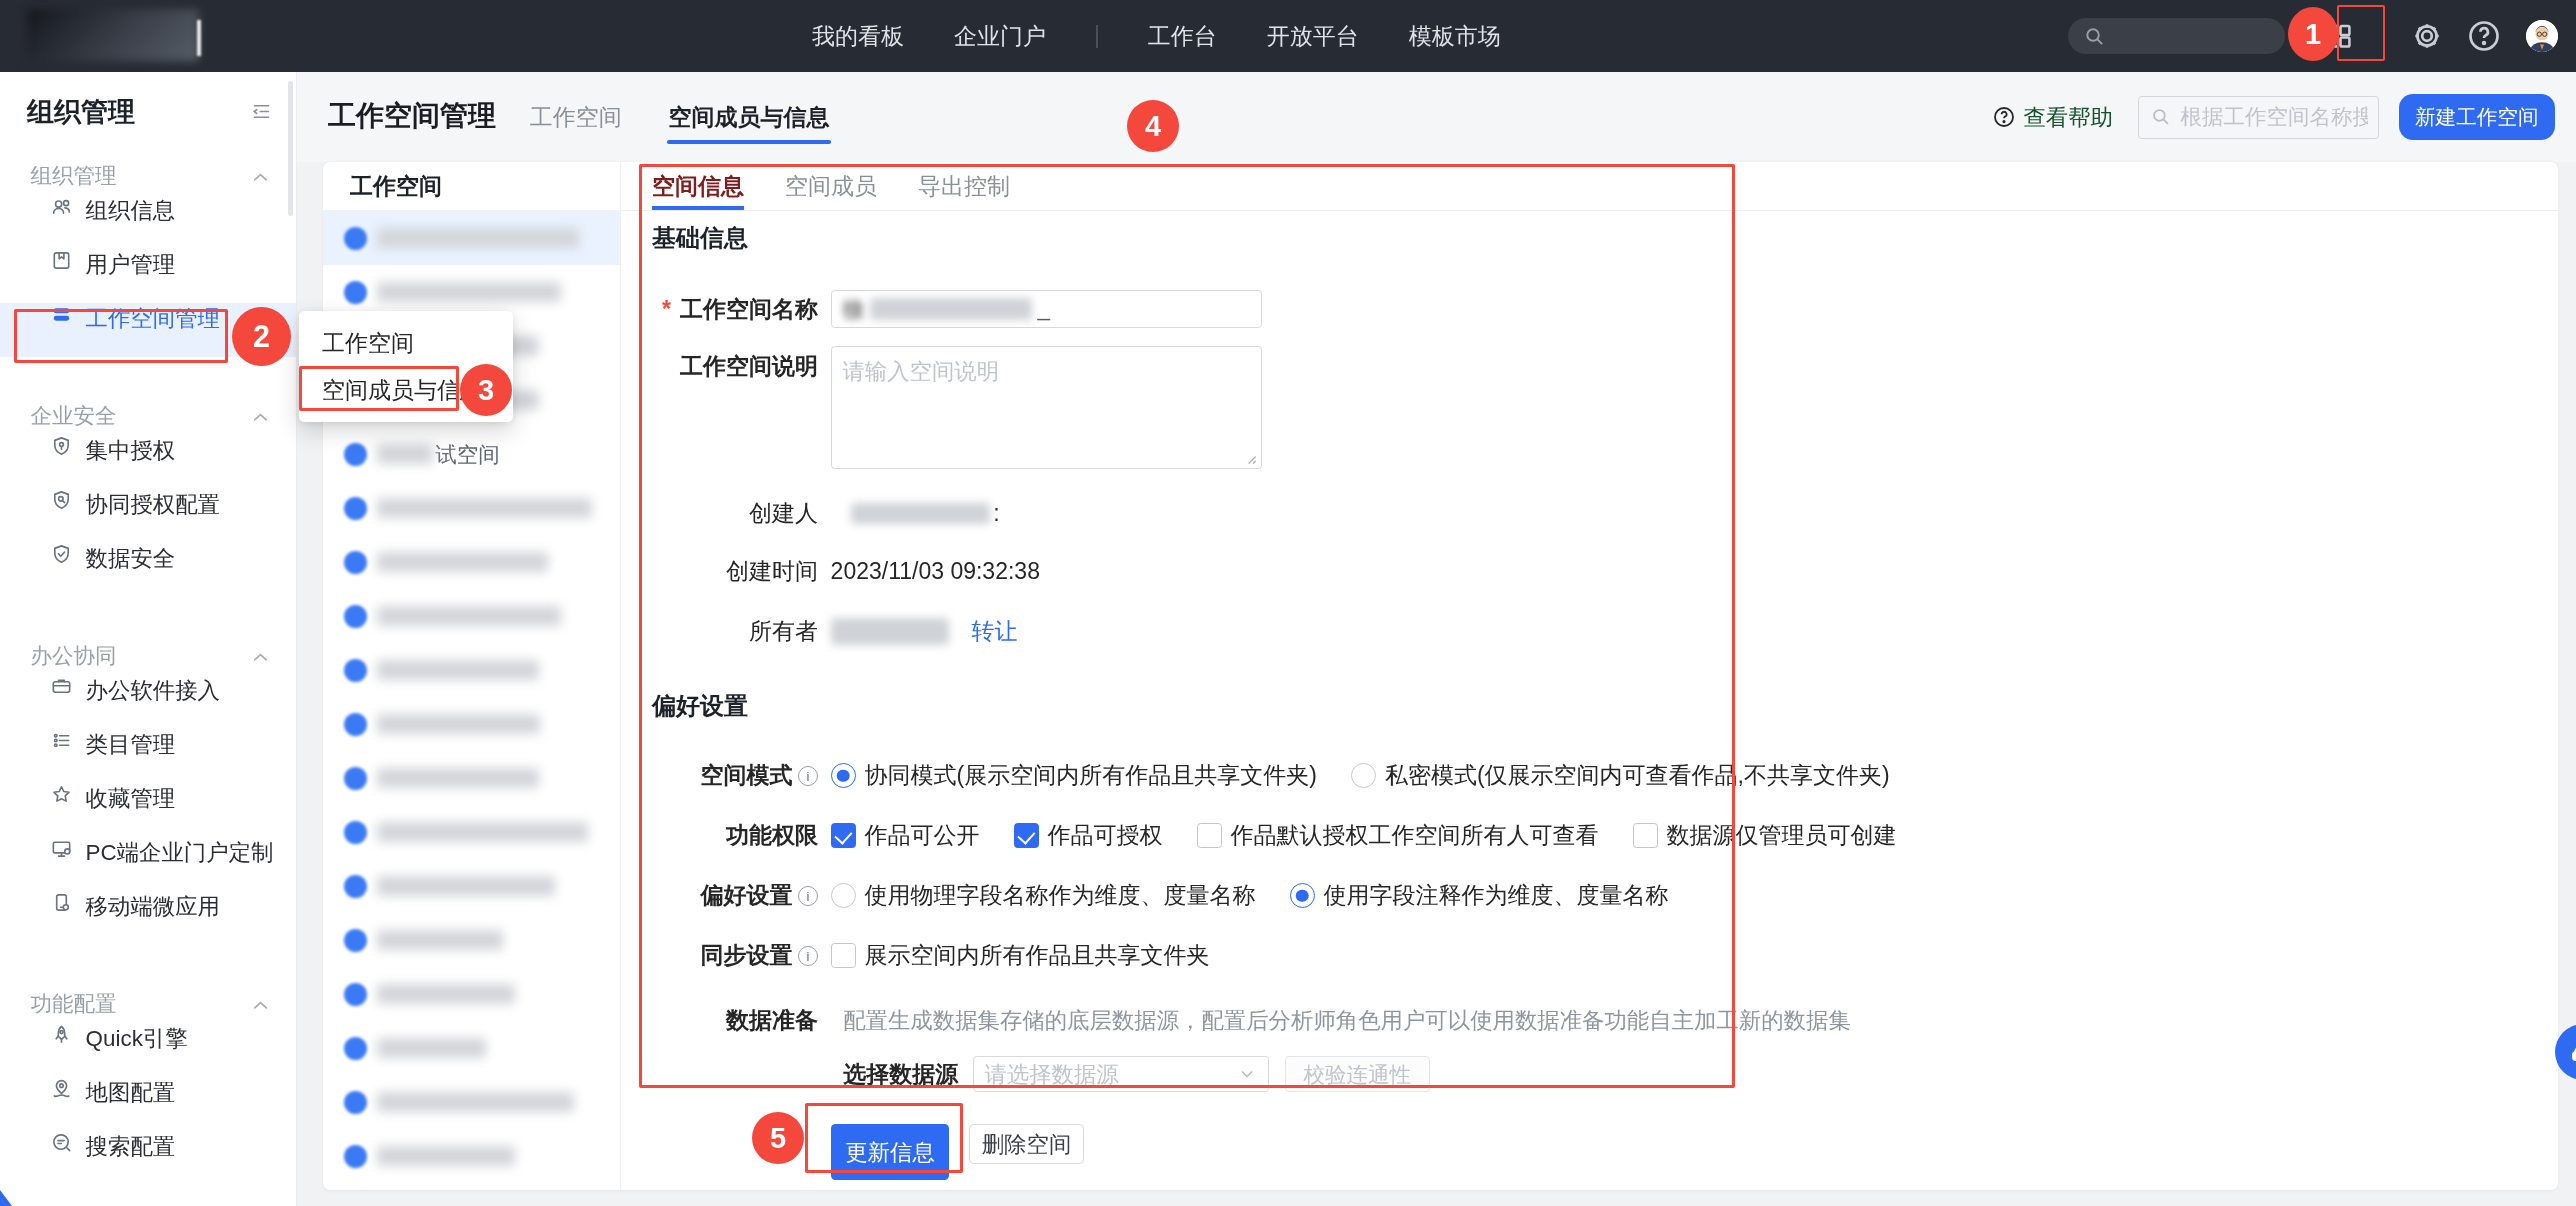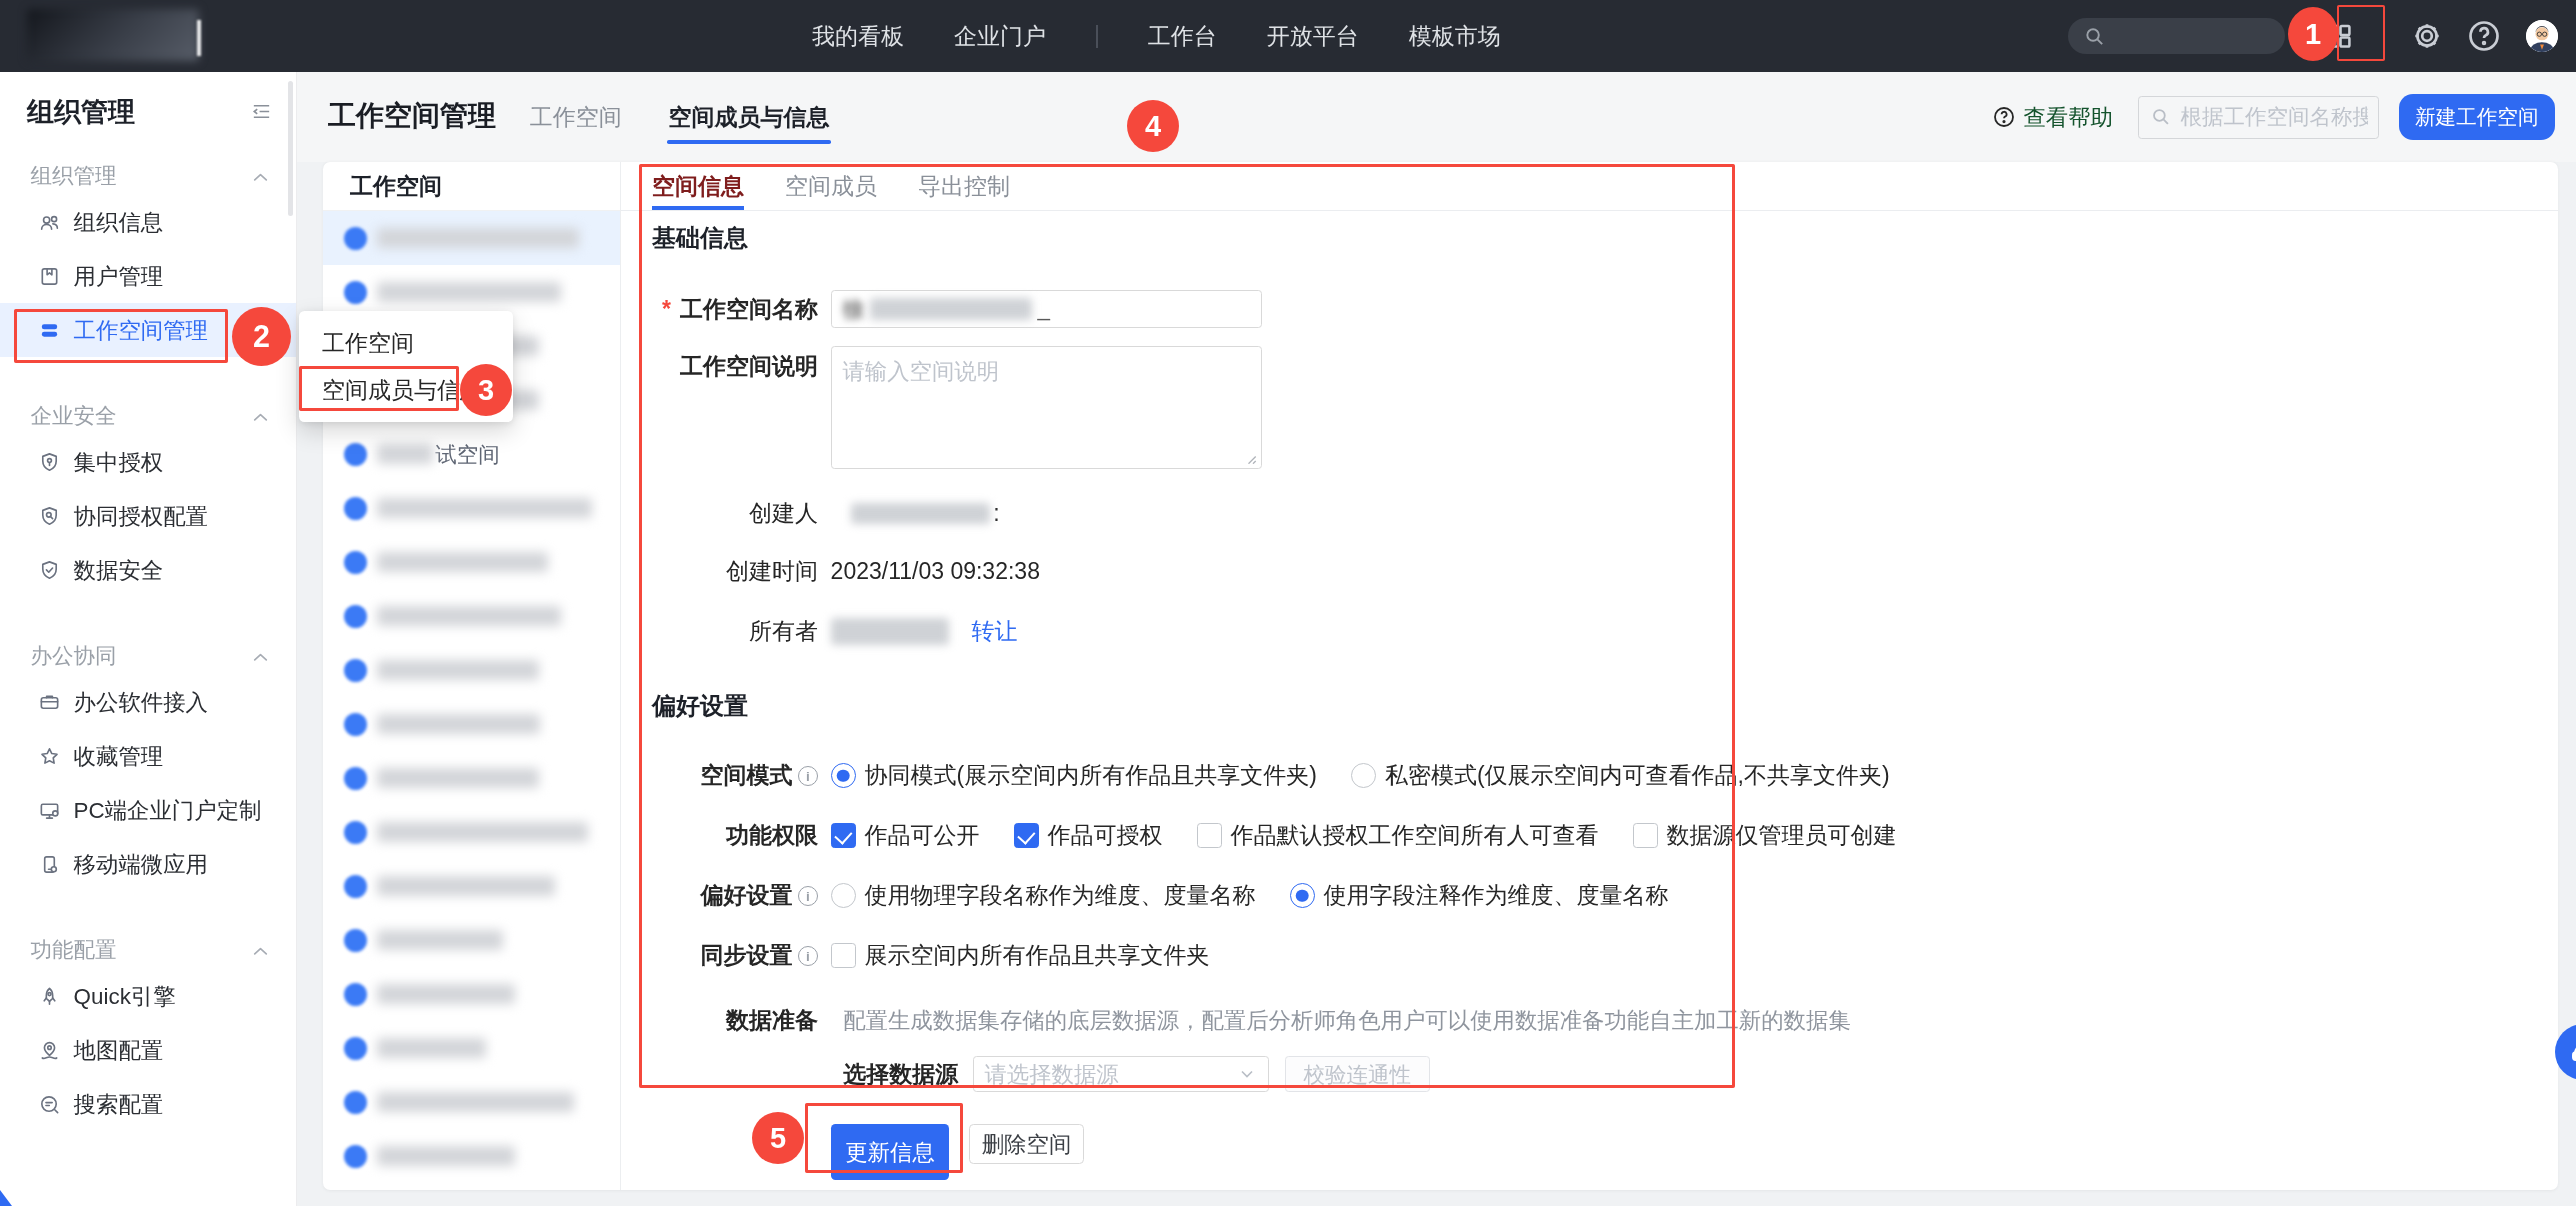--- a/index.html
+++ b/index.html
@@ -23,21 +23,21 @@
   .tb-icon{width:41px;height:41px;display:flex;align-items:center;justify-content:center;color:#c9cdd4;margin:0 7.2px;flex:0 0 auto;}
   .gear-wrap{position:relative;margin:0 9px 0 39px;}
   .avatar{width:32px;height:32px;border-radius:50%;overflow:hidden;background:#fff;margin-left:14.4px;}
   
   .sidebar{position:absolute;left:0;top:72px;width:296px;height:1135px;background:#fff;border-right:0.9px solid #ececee;z-index:10;overflow:hidden;}
   .sb-scroll{position:absolute;right:2.7px;top:9px;width:5.4px;height:135px;border-radius:2.7px;background:#e3e4e7;}
   .sb-title-row{display:flex;align-items:center;justify-content:space-between;padding:21.5px 23px 5.4px 27px;}
   .sb-title{font-size:27px;font-weight:bold;color:#1d2129;}
   .sb-section-hd{display:flex;align-items:center;justify-content:space-between;height:39px;margin-top:21.5px;padding:0 27px 0 30.5px;color:#9aa0a8;font-size:21.5px;cursor:pointer;}
   .sb-section-hd.gap{margin-top:39px;}
-  .sb-item{display:flex;align-items:center;height:54px;padding-left:38px;font-size:22.4px;color:#2b2e33;cursor:pointer;position:relative;}
+  .sb-item{display:flex;align-items:flex-start;height:54px;padding-left:50px;font-size:22.4px;color:#2b2e33;cursor:pointer;position:relative;}
   .sb-item .ic{width:23px;height:23px;margin-right:12.6px;color:#6b7280;flex:0 0 auto;}
   .sb-item.active{background:#e9f1ff;color:#2f6af2;}
   .sb-item.active .ic{color:#2f6af2;}
   .chev{width:20px;height:20px;color:#a7acb4;}
   
   .band{position:absolute;left:296px;top:72px;width:2280px;height:90px;background:#f5f6f7;z-index:5;}
   .band-title{position:absolute;left:32px;top:25px;font-size:28px;font-weight:bold;color:#1a1d24;}
   .band-tabs{position:absolute;left:232px;top:0;height:90px;display:flex;align-items:center;gap:43px;}
   .band-tab{font-size:23px;color:#8a9099;cursor:pointer;position:relative;padding:27px 1.8px;}
   .band-tab.active{color:#1d2129;font-weight:bold;}
@@ -273,20 +273,33 @@
           <svg class="" width="23" height="23" viewBox="0 0 24 24" fill="none" stroke="currentColor" stroke-width="1.7" stroke-linecap="round" stroke-linejoin="round">
             <rect x="3.5" y="7" width="17" height="11" rx="2"></rect>
             <path d="M3.5 11.2h17M9 7V5.6h6V7"></path>
           </svg>
         </span>
         <span>办公软件接入</span>
       </div>
       <div class="sb-item">
         <span class="ic">
           <svg class="" width="23" height="23" viewBox="0 0 24 24" fill="none" stroke="currentColor" stroke-width="1.7" stroke-linecap="round" stroke-linejoin="round">
+            <circle cx="6" cy="7" r="1.3"></circle>
+            <path d="M10 7h9.5"></path>
+            <circle cx="6" cy="12" r="1.3"></circle>
+            <path d="M10 12h9.5"></path>
+            <circle cx="6" cy="17" r="1.3"></circle>
+            <path d="M10 17h9.5"></path>
+          </svg>
+        </span>
+        <span>类目管理</span>
+      </div>
+      <div class="sb-item">
+        <span class="ic">
+          <svg class="" width="23" height="23" viewBox="0 0 24 24" fill="none" stroke="currentColor" stroke-width="1.7" stroke-linecap="round" stroke-linejoin="round">
             <path d="M12 4l2.4 4.9 5.4.8-3.9 3.8.9 5.4-4.8-2.5-4.8 2.5.9-5.4L4.2 9.7l5.4-.8z"></path>
           </svg>
         </span>
         <span>收藏管理</span>
       </div>
       <div class="sb-item">
         <span class="ic">
           <svg class="" width="23" height="23" viewBox="0 0 24 24" fill="none" stroke="currentColor" stroke-width="1.7" stroke-linecap="round" stroke-linejoin="round">
             <rect x="3.5" y="5.5" width="17" height="11" rx="1.5"></rect>
             <path d="M9 20h6M12 16.5V20"></path>

